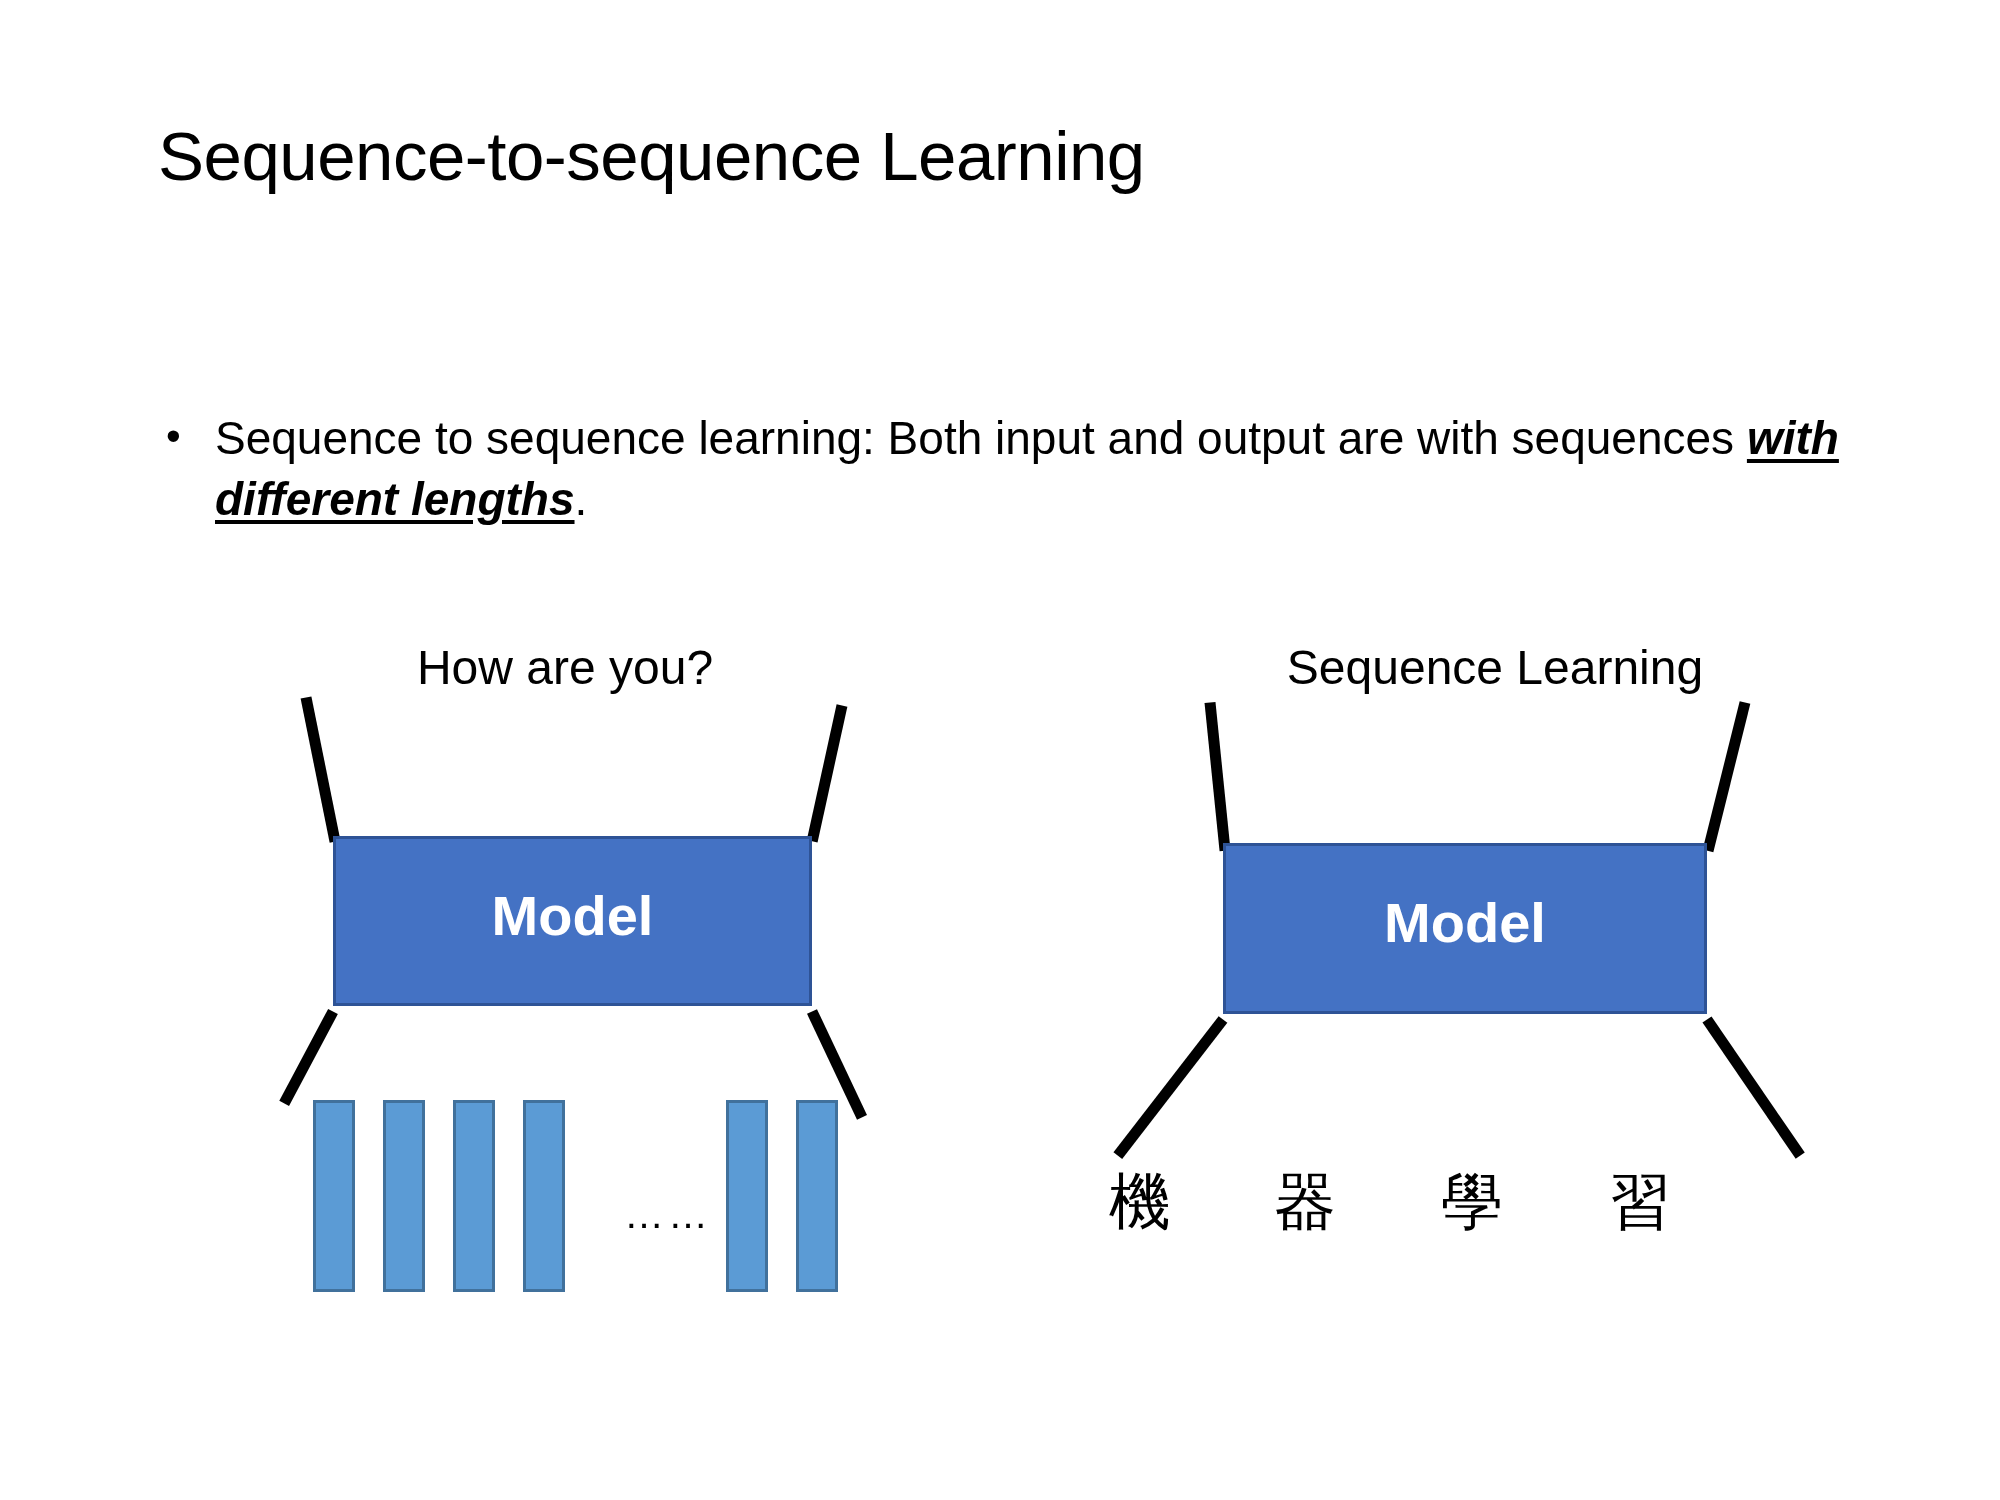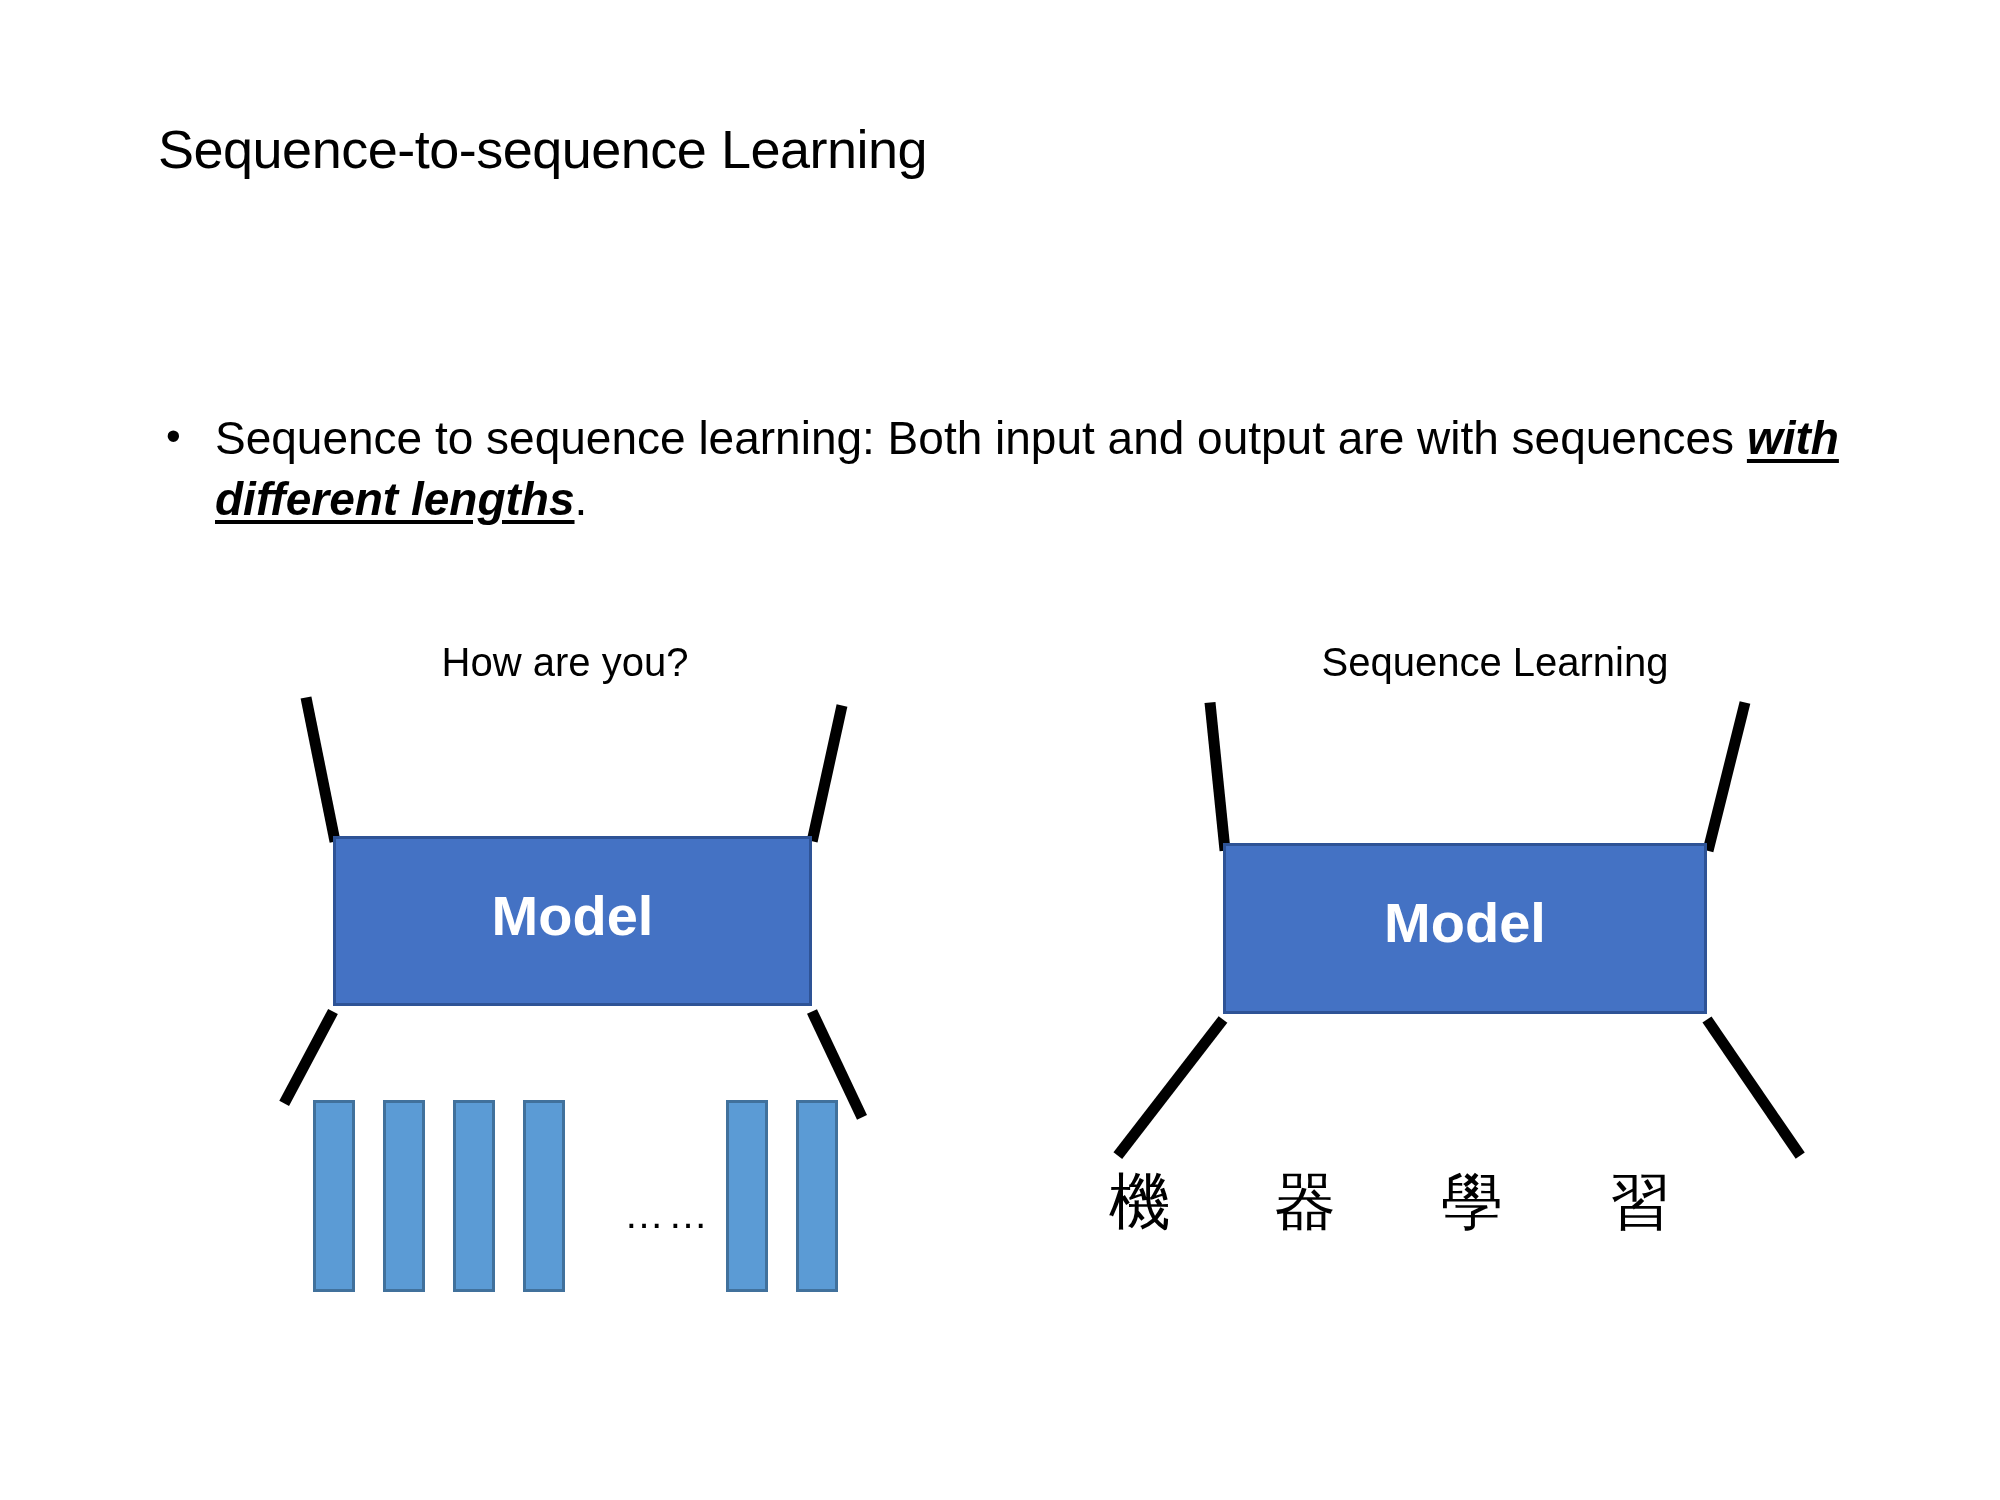--- a/index.html
+++ b/index.html
@@ -13,21 +13,21 @@
   #slide{
     position:absolute;left:0;top:0;width:2000px;height:1500px;
     background:#ffffff;
   }
 
   
   #slide-title{
     position:absolute;
     left:158px; top:120px;
     width:1760px;
-    font-size:54px;
+    font-size:69px;
     line-height:1.08;
     font-weight:400;
     color:#000000;
     letter-spacing:-0.5px;
     white-space:nowrap;
   }
 
   
   #body-block{
     position:absolute;
@@ -53,21 +53,21 @@
     font-style:italic;
     text-decoration:underline;
     text-underline-offset:5px;
   }
 
   
   .diagram{position:absolute;}
 
   .seq-label{
     position:absolute;
-    font-size:40px;
+    font-size:48px;
     color:#000000;
     white-space:nowrap;
     text-align:center;
   }
 
   .model-box{
     position:absolute;
     background:#4472C4;
     border:3px solid #2E5396;
     box-sizing:border-box;

